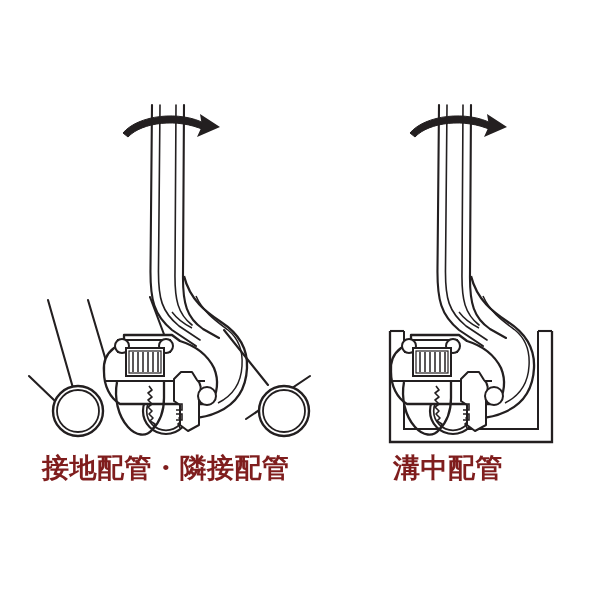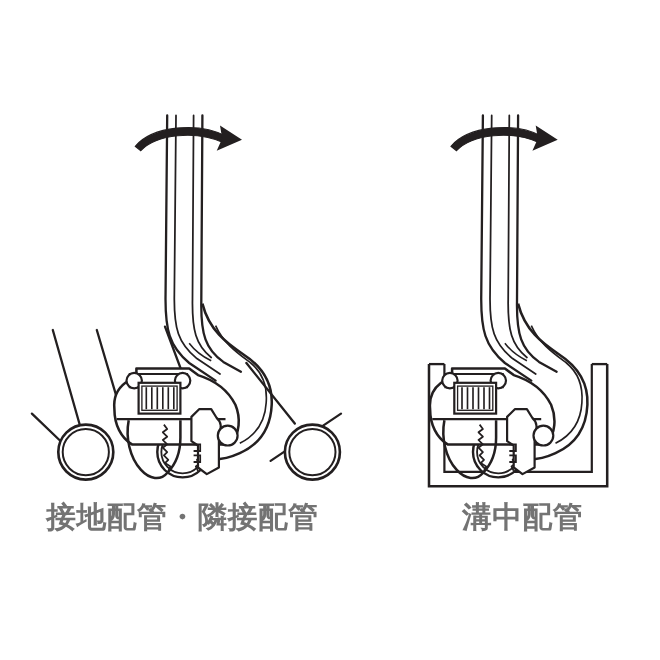--- a/index.html
+++ b/index.html
@@ -23,34 +23,34 @@
   #diagram-svg {
     position: absolute;
     top: 0;
     left: 0;
     width: 600px;
     height: 600px;
     display: block;
   }
   .caption {
     position: absolute;
-    font-family: Liberation Serif, serif;
+    font-family: Liberation Mono, monospace;
     font-weight: bold;
     font-size: 27px;
     letter-spacing: 0.5px;
-    color: #737373;
+    color: #7f1d1d;
     white-space: nowrap;
     line-height: 1;
   }
   #caption-left {
     left: 42px;
     top: 457px;
   }
   #caption-right {
-    left: 420px;
+    left: 393px;
     top: 457px;
   }
 </style>
 </head>
 <body>
 
 <div id="figure-root">
 
   <svg id="diagram-svg" viewBox="0 0 600 600">
     <defs>

